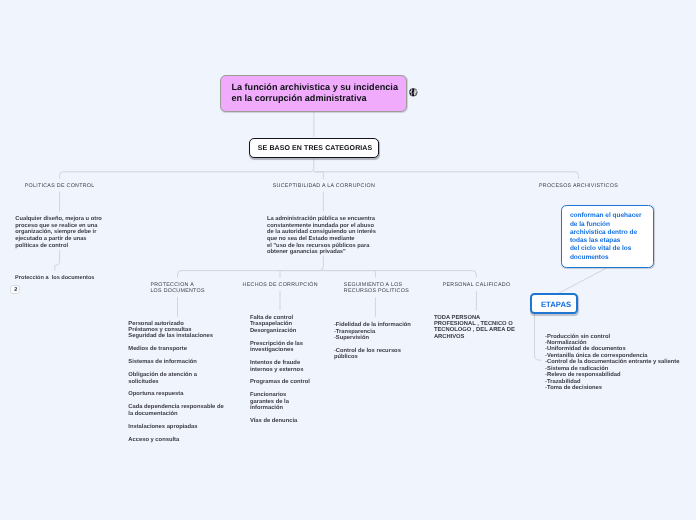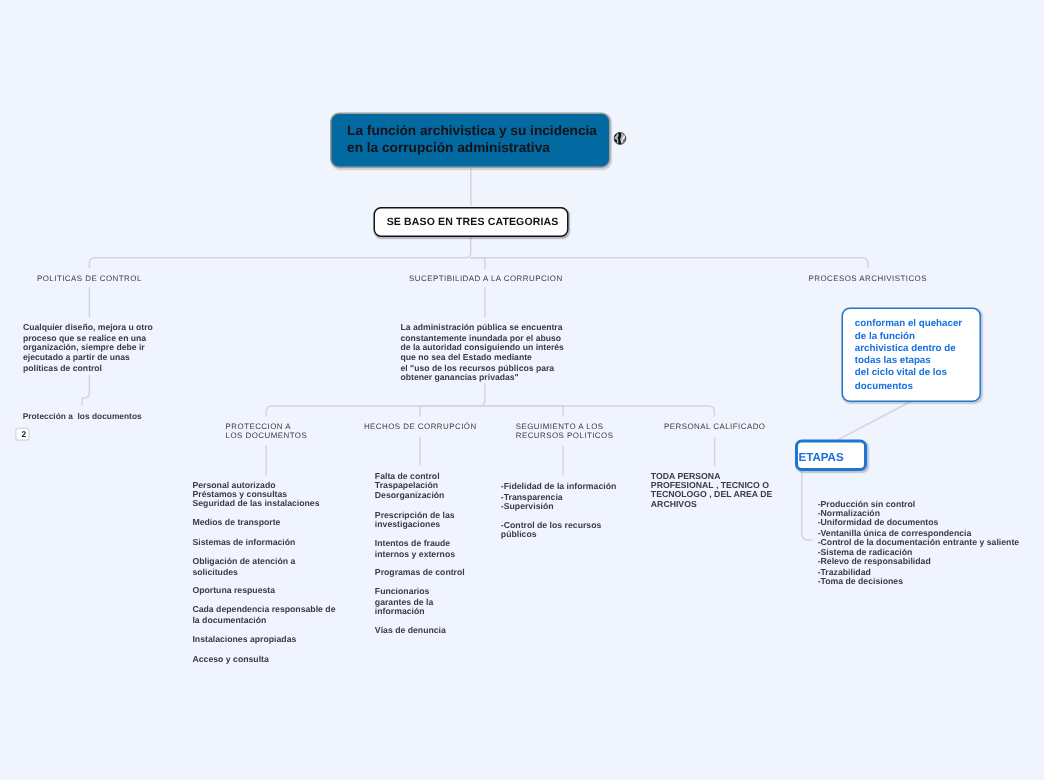--- a/index.html
+++ b/index.html
@@ -4,21 +4,21 @@
 <title>La funcion archivistica y su incidencia en la corrupcion administrativa</title>
 <style>
   html,body{margin:0;padding:0;}
   body{width:696px;height:520px;background:#f0f4fd;font-family:"Liberation Sans",sans-serif;
        overflow:hidden;position:relative;-webkit-font-smoothing:antialiased;text-rendering:geometricPrecision;}
   #canvas{position:absolute;left:0;top:0;width:696px;height:520px;}
   svg.links{position:absolute;left:0;top:0;width:696px;height:520px;pointer-events:none;}
   svg.links path{fill:none;stroke:#d2d4df;stroke-width:1;}
 
   .title-box{position:absolute;left:220.4px;top:75.1px;width:187px;height:36.6px;box-sizing:border-box;
-    border:1.4px solid #9d9d9b;border-radius:6px;background:#0369a1;
+    border:1.4px solid #9d9d9b;border-radius:6px;background:#f0abfc;
     box-shadow:0.7px 0.9px 0.7px rgba(120,120,125,.3);}
   .title-box .t{position:absolute;left:10px;top:5.6px;font-size:9.12px;font-weight:bold;color:#121218;
     line-height:11.5px;white-space:pre;}
 
   .cat-box{position:absolute;left:249.3px;top:137.5px;width:129.5px;height:20.2px;box-sizing:border-box;
     border:1.6px solid #131318;border-radius:5px;background:#fdfdfe;
     box-shadow:0.8px 1.1px 0.8px rgba(60,60,70,.35);}
   .cat-box .t{position:absolute;left:0;top:6.6px;width:129.5px;text-align:center;font-size:7px;
     font-weight:bold;color:#121217;letter-spacing:.1px;}
 
@@ -32,21 +32,21 @@
 
   .blue-box{position:absolute;left:560.9px;top:205.1px;width:93.3px;height:62.9px;box-sizing:border-box;
     border:1.8px solid #1f76d2;border-radius:5.5px;background:#ffffff;
     box-shadow:0.7px 0.9px 0.7px rgba(110,110,120,.3);}
   .blue-box .t{position:absolute;left:8px;top:6.2px;font-size:6.5px;font-weight:bold;color:#1670e0;
     line-height:8.3px;white-space:pre;}
 
   .etapas{position:absolute;left:530.3px;top:293.2px;width:47.5px;height:20.7px;box-sizing:border-box;
     border:2px solid #1f76d2;border-radius:4.5px;background:#ffffff;
     box-shadow:0.8px 1.1px 0.8px rgba(100,100,110,.35);}
-  .etapas .t{position:absolute;left:0;top:4.8px;width:47.5px;font-size:7.73px;
+  .etapas .t{position:absolute;left:0;top:4.8px;width:47.5px;text-align:center;font-size:7.73px;
     font-weight:bold;color:#1670e0;letter-spacing:0px;}
 
   .badge{position:absolute;left:10.1px;top:284.8px;width:9.6px;height:9px;box-sizing:border-box;
     border:0.9px solid #d9dce6;border-radius:2.6px;background:#fcfdfe;}
   .badge .t{position:absolute;left:0;top:1.7px;width:9.6px;text-align:center;font-size:5.6px;
     font-weight:bold;color:#232329;}
 
   .globe{position:absolute;left:409.4px;top:88.4px;width:8.6px;height:8.6px;}
 </style>
 </head>

